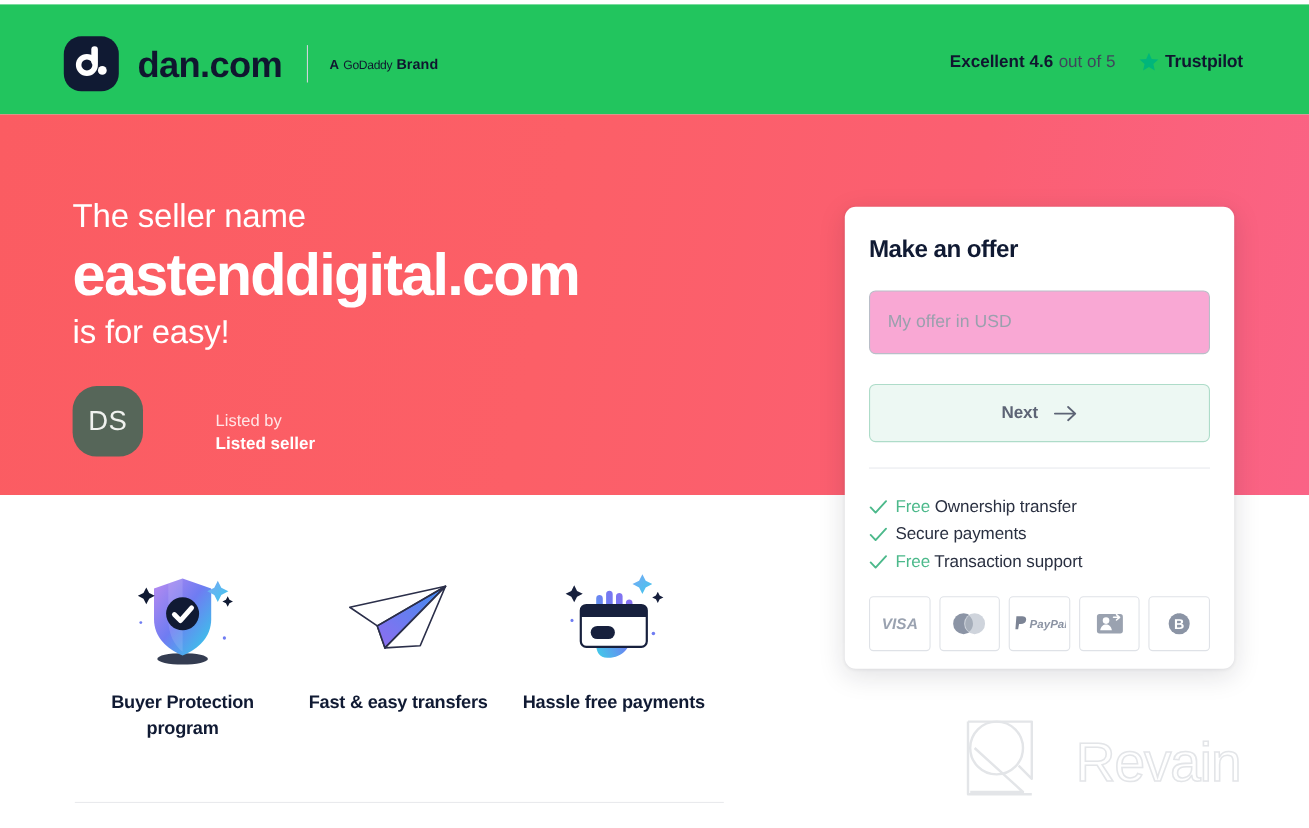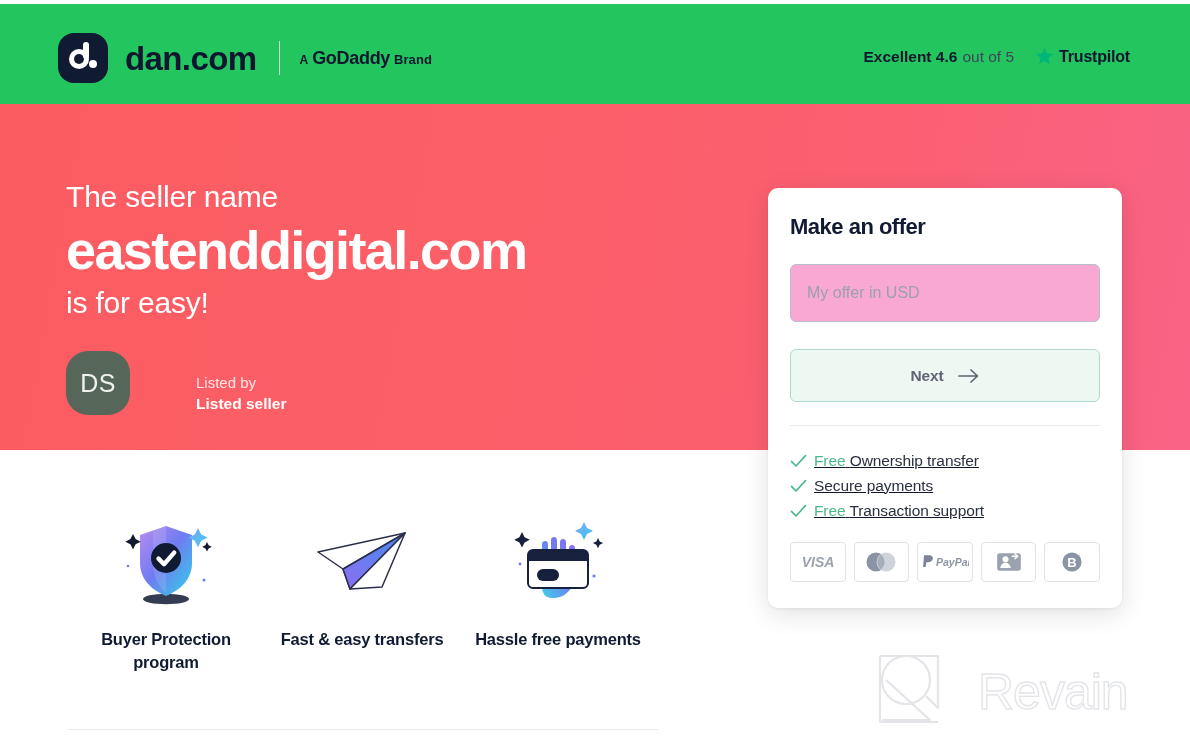--- a/index.html
+++ b/index.html
@@ -96,21 +96,21 @@
     margin: 0 20px 0 22px;
   }
 
   .brand-line {
     font-size: 13.5px;
     color: #10162f;
     letter-spacing: 0.1px;
     white-space: nowrap;
   }
   .brand-line .a-word { font-weight: 600; font-size: 12px; }
-  .brand-line .gd { font-weight: 700; font-size: 18px; letter-spacing: -0.3px; }
+  .brand-line .gd { font-weight: 400; font-size: 11px; letter-spacing: -0.3px; }
   .brand-line .br { font-weight: 600; font-size: 13px; margin-top: 24px; }
 
   .trust-block {
     position: absolute;
     right: 60px;
     top: 42px;
     display: flex;
     align-items: center;
     white-space: nowrap;
   }
@@ -245,39 +245,38 @@
     background: #e8eaee;
     width: 100%;
   }
 
   .benefits { padding: 22px 22px 0 22px; }
   .benefit-row {
     display: flex;
     align-items: center;
     height: 25px;
     margin-bottom: 0px;
-    text-decoration: underline;
   }
   .benefit-check { width: 22px; display: inline-flex; flex: none; }
   .benefit-text {
     font-size: 15.5px;
     color: #2a3041;
     letter-spacing: -0.1px;
     margin-left: 2px;
   }
   .benefit-free { color: #4cb98b; }
 
   .pay-row {
     padding: 19px 22px 0 22px;
     display: flex;
     gap: 8px;
   }
   .pay-chip {
     width: 56px;
-    height: 40px;
+    height: 50px;
     border: 1px solid #dfe2e7;
     border-radius: 4px;
     background: #ffffff;
     display: flex;
     align-items: center;
     justify-content: center;
   }
 
   
   .features {

